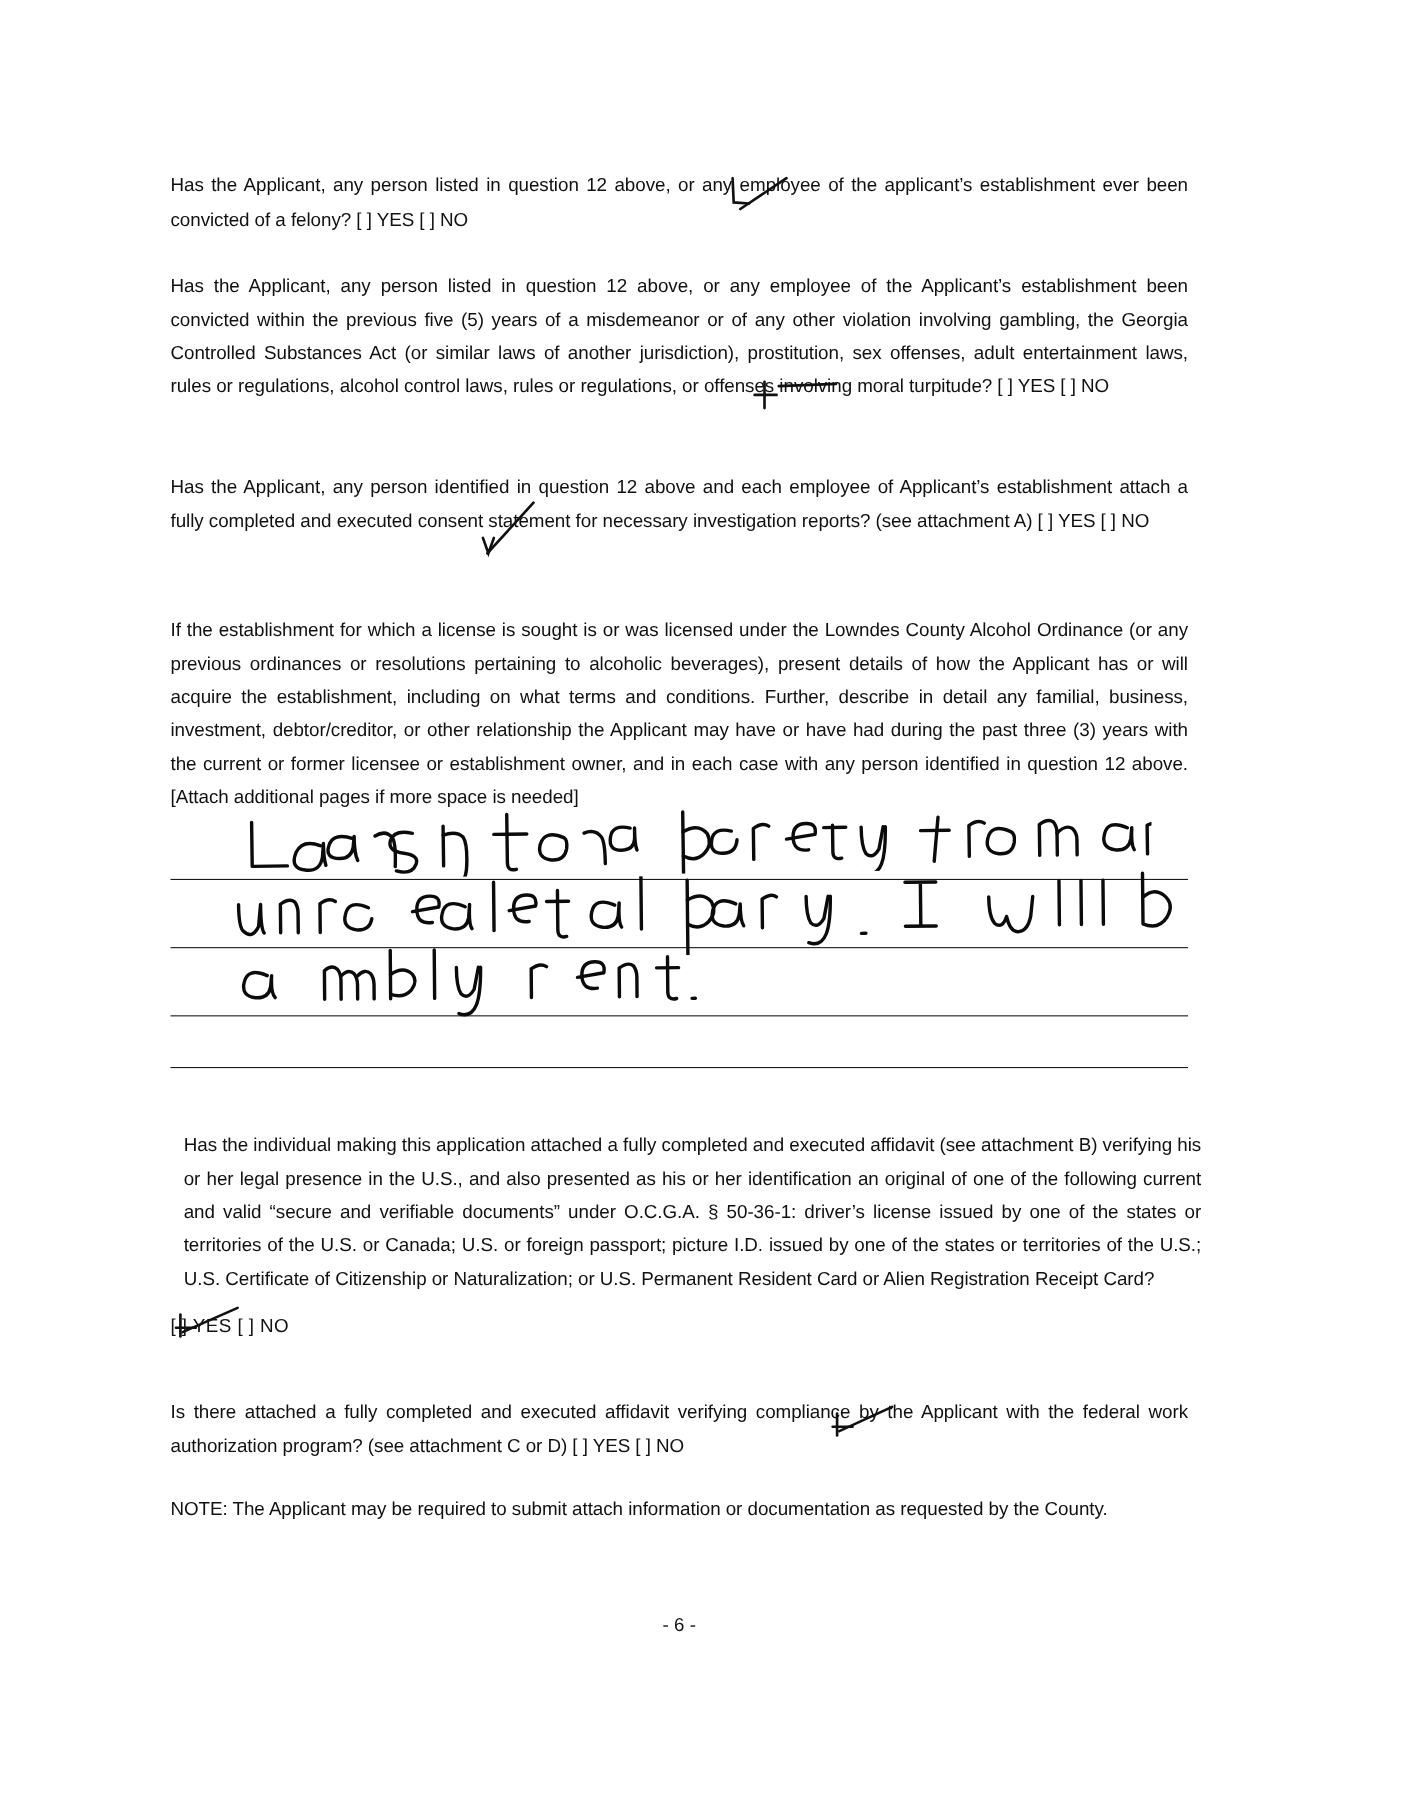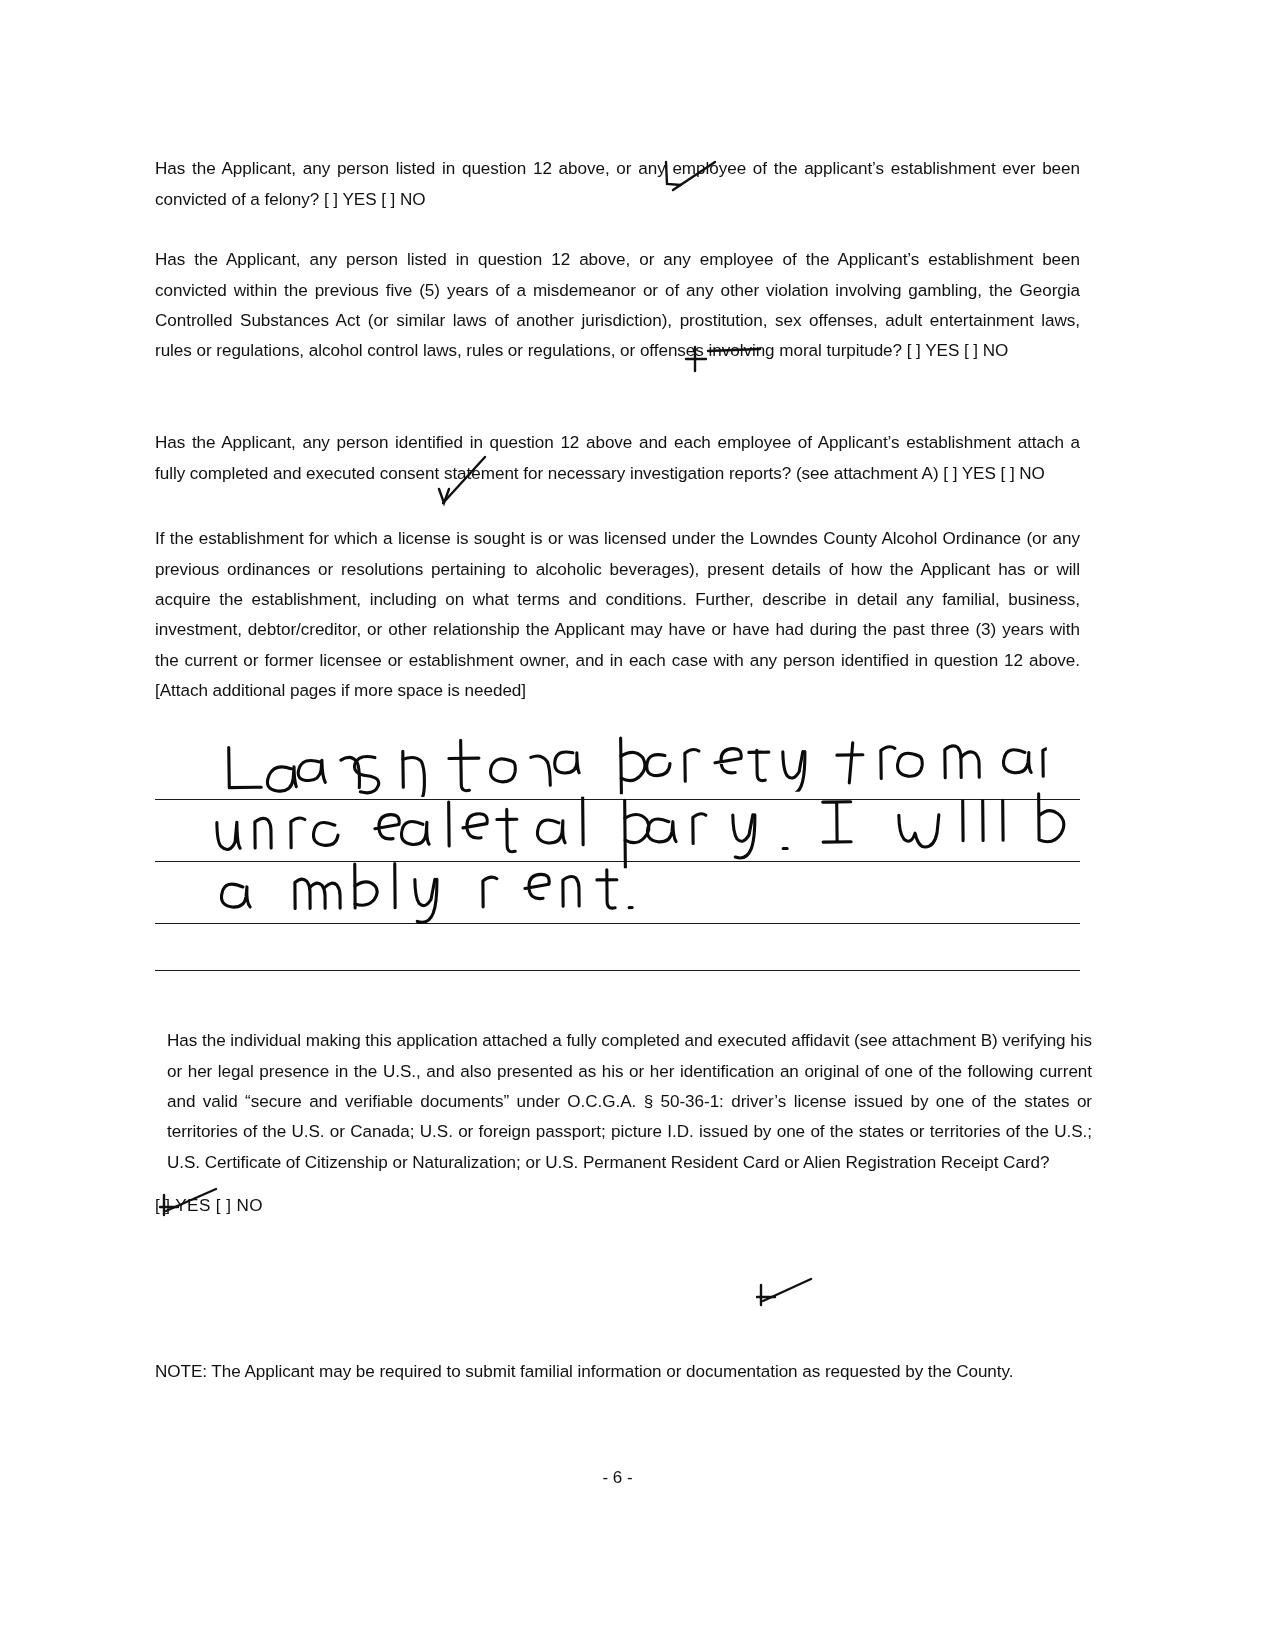--- a/index.html
+++ b/index.html
@@ -28,21 +28,21 @@
     font-size: 17.1px;
     line-height: 1.78;
     color: #111111;
     text-align: justify;
     text-justify: inter-word;
     letter-spacing: -0.05px;
   }
   .q-13 { position: absolute; top: 137px; left: 0; width: 925px; }
   .q-14 { position: absolute; top: 228px; left: 0; width: 925px; }
   .q-15 { position: absolute; top: 411px; left: 0; width: 925px; }
-  .q-16 { position: absolute; top: 507px; left: 0; width: 925px; }
+  .q-16 { position: absolute; top: 541px; left: 0; width: 925px; }
   .q-17 { position: absolute; top: 1009px; left: 12px; width: 925px; }
   .q-18 { position: absolute; top: 1252px; left: 0; width: 925px; }
   .q-note { position: absolute; top: 1340px; left: 0; width: 925px; }
 
   .nojust { text-align: left; }
 
   
   .answer-lines {
     position: absolute;
     top: 742px;
@@ -225,22 +225,23 @@
           <path d="M400,12 l0,32 q0,8 8,6"></path>
           <path d="M390,22 l20,0"></path>
           <path d="M422,50 l3,0"></path>
         </g>
       </svg>
     </div>
 
     <p class="q q-17">Has the individual making this application attached a fully completed and executed affidavit (see attachment B) verifying  his or her legal presence in the U.S., and also presented as his or her identification an original of one of the following current and valid “secure and verifiable documents” under O.C.G.A. § 50-36-1: driver’s license issued by one of the states or territories of the U.S. or Canada; U.S. or foreign passport; picture I.D. issued by one of the states or territories of the U.S.; U.S. Certificate of Citizenship or Naturalization; or U.S. Permanent Resident Card or Alien Registration Receipt Card?</p>
     <div class="yesno-17">[  ] YES   [  ] NO</div>
 
-
-    <p class="q q-note nojust">NOTE:   The Applicant may be required to submit familial information or documentation as requested by the County.</p>
+    <p class="q q-18">Is there attached a fully completed and executed affidavit verifying compliance by the Applicant with the federal work authorization program?  (see attachment C or D)  [  ] YES   [  ] NO</p>
+
+    <p class="q q-note nojust">NOTE:   The Applicant may be required to submit attach information or documentation as requested by the County.</p>
 
     <div class="footer">- 6 -</div>
 
     <div class="mark m13">
       <svg width="70" height="36" viewBox="0 0 70 36">
         <g fill="none" stroke="#111" stroke-width="2.4" stroke-linecap="round">
           <path d="M3,2 L4,24 L18,25"></path>
           <path d="M10,30 L52,2"></path>
         </g>
       </svg>

